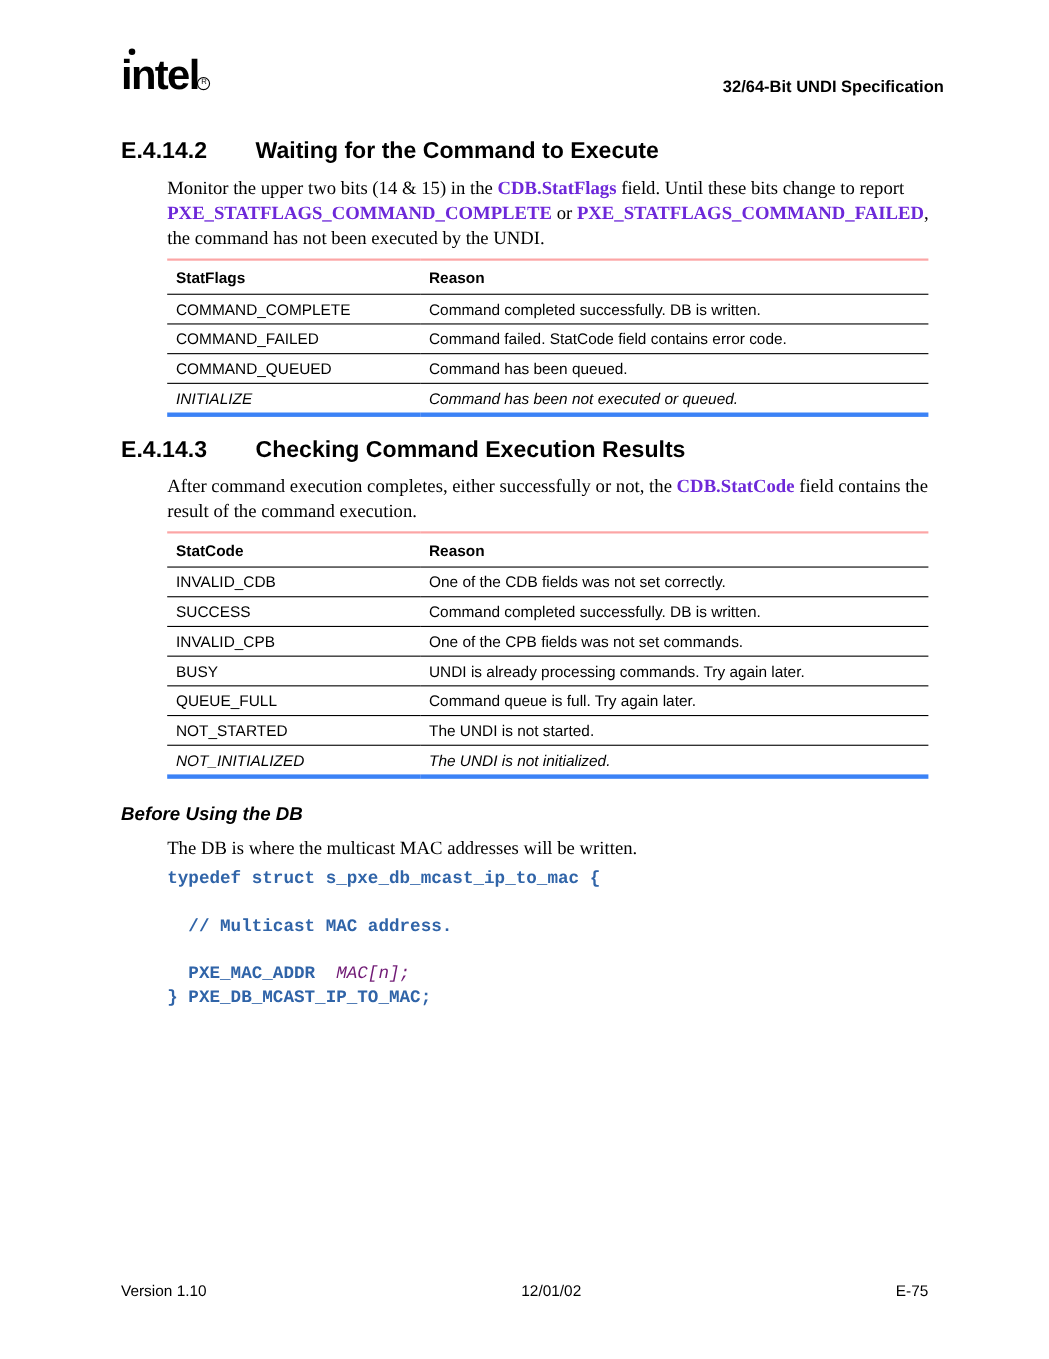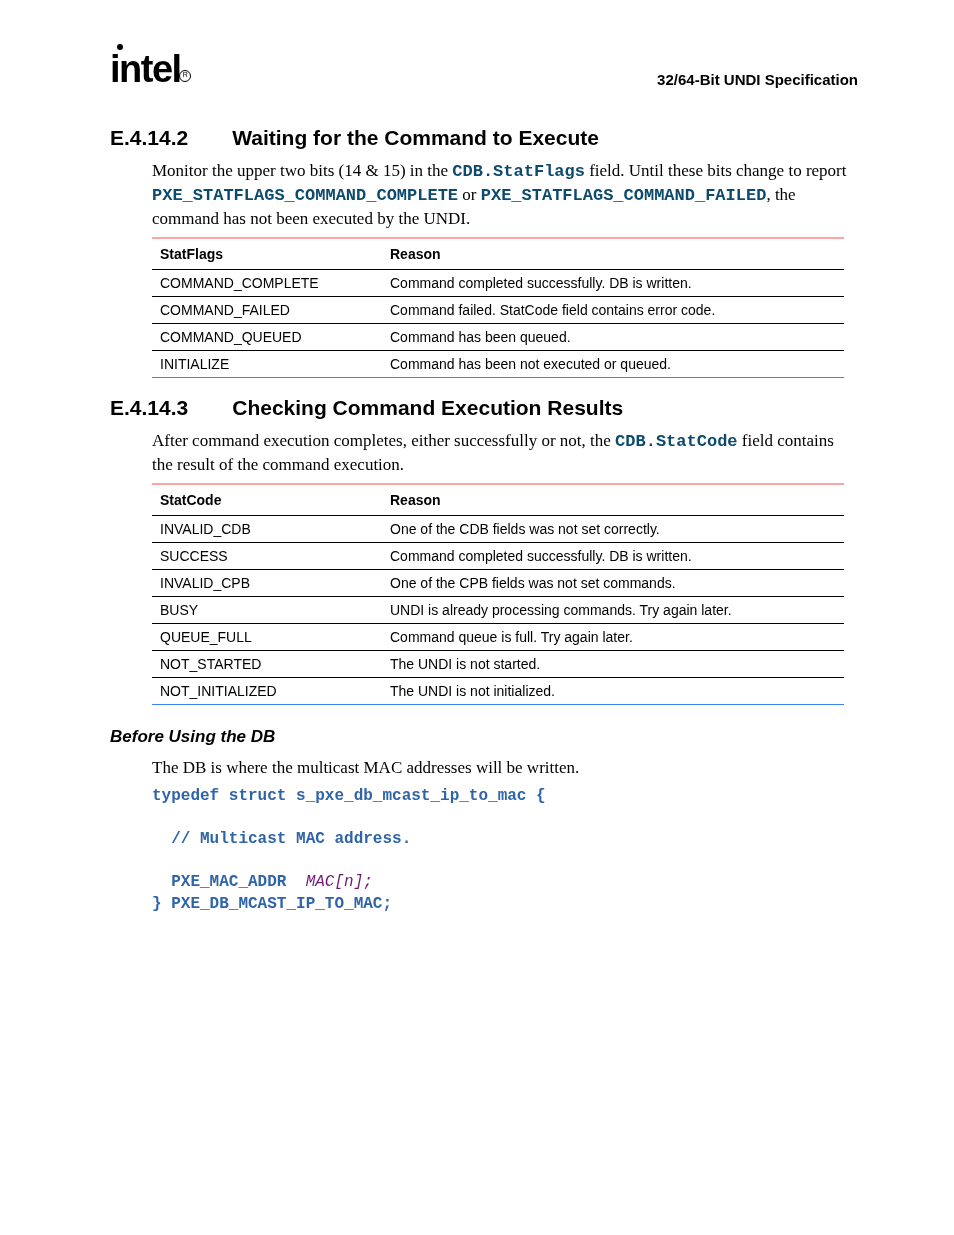--- a/index.html
+++ b/index.html
@@ -72,23 +72,23 @@
     .h2 {
       font-size: 21px;
     }
     .body-text {
       font-family: "Times New Roman", Times, serif;
       font-size: 17px;
       line-height: 1.35;
       margin: 0 0 6px 42px;
     }
     .code {
-      font-family: Liberation Mono, monospace;
-      font-weight: bold;
-      color: #0c4a6e;
+      font-family: Liberation Serif, serif;
+      font-weight: bold;
+      color: #6d28d9;
     }
     .code-italic {
       font-family: "Courier New", Courier, monospace;
       font-style: italic;
       color: #701a75;
       font-weight: normal;
     }
     .code-block {
       font-family: "Courier New", Courier, monospace;
       font-weight: bold;
@@ -110,21 +110,22 @@
       font-weight: bold;
       padding: 7px 8px 7px 8px;
       border-top: 2px solid #fca5a5;
       border-bottom: 1px solid #000;
     }
     table.spec-table td {
       padding: 5px 8px 5px 8px;
       border-bottom: 1px solid #000;
     }
     table.spec-table tr:last-child td {
-      border-bottom: 1px solid #3b82f6;
+      border-bottom: 4px solid #3b82f6;
+      font-style: italic;
     }
     table.spec-table col.col1 { width: 230px; }
     .subheading {
       font-family: Arial, Helvetica, sans-serif;
       font-weight: bold;
       font-style: italic;
       font-size: 17px;
       margin: 22px 0 10px 0;
     }
     .footer {
@@ -243,13 +244,18 @@
 
   <div class="subheading">Before Using the DB</div>
   <p class="body-text">The DB is where the multicast MAC addresses will be written.</p>
   <div class="code-block"><span>typedef struct s_pxe_db_mcast_ip_to_mac {</span>
 <span></span>
 <span>  // Multicast MAC address.</span>
 <span></span>
 <span>  PXE_MAC_ADDR  </span><span class="code-italic">MAC[n];</span>
 <span>} PXE_DB_MCAST_IP_TO_MAC;</span></div>
 
+  <div class="footer">
+    <span>Version 1.10</span>
+    <span>12/01/02</span>
+    <span>E-75</span>
+  </div>
 </div>
 
 </body></html>

